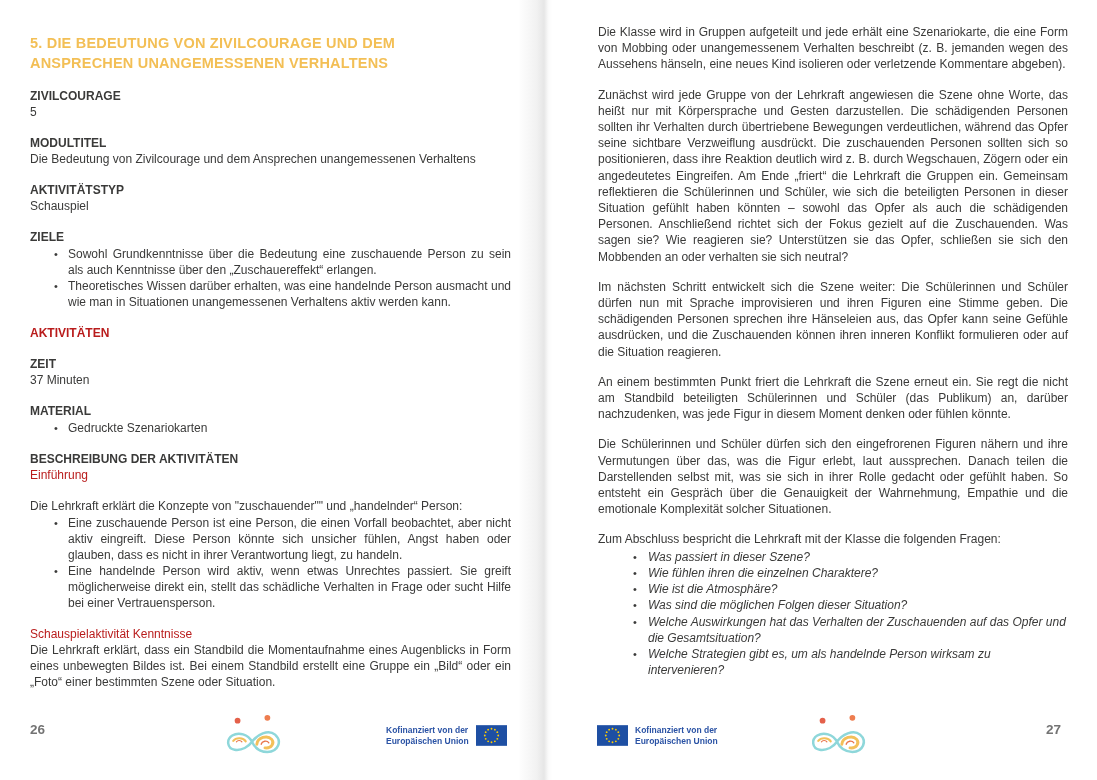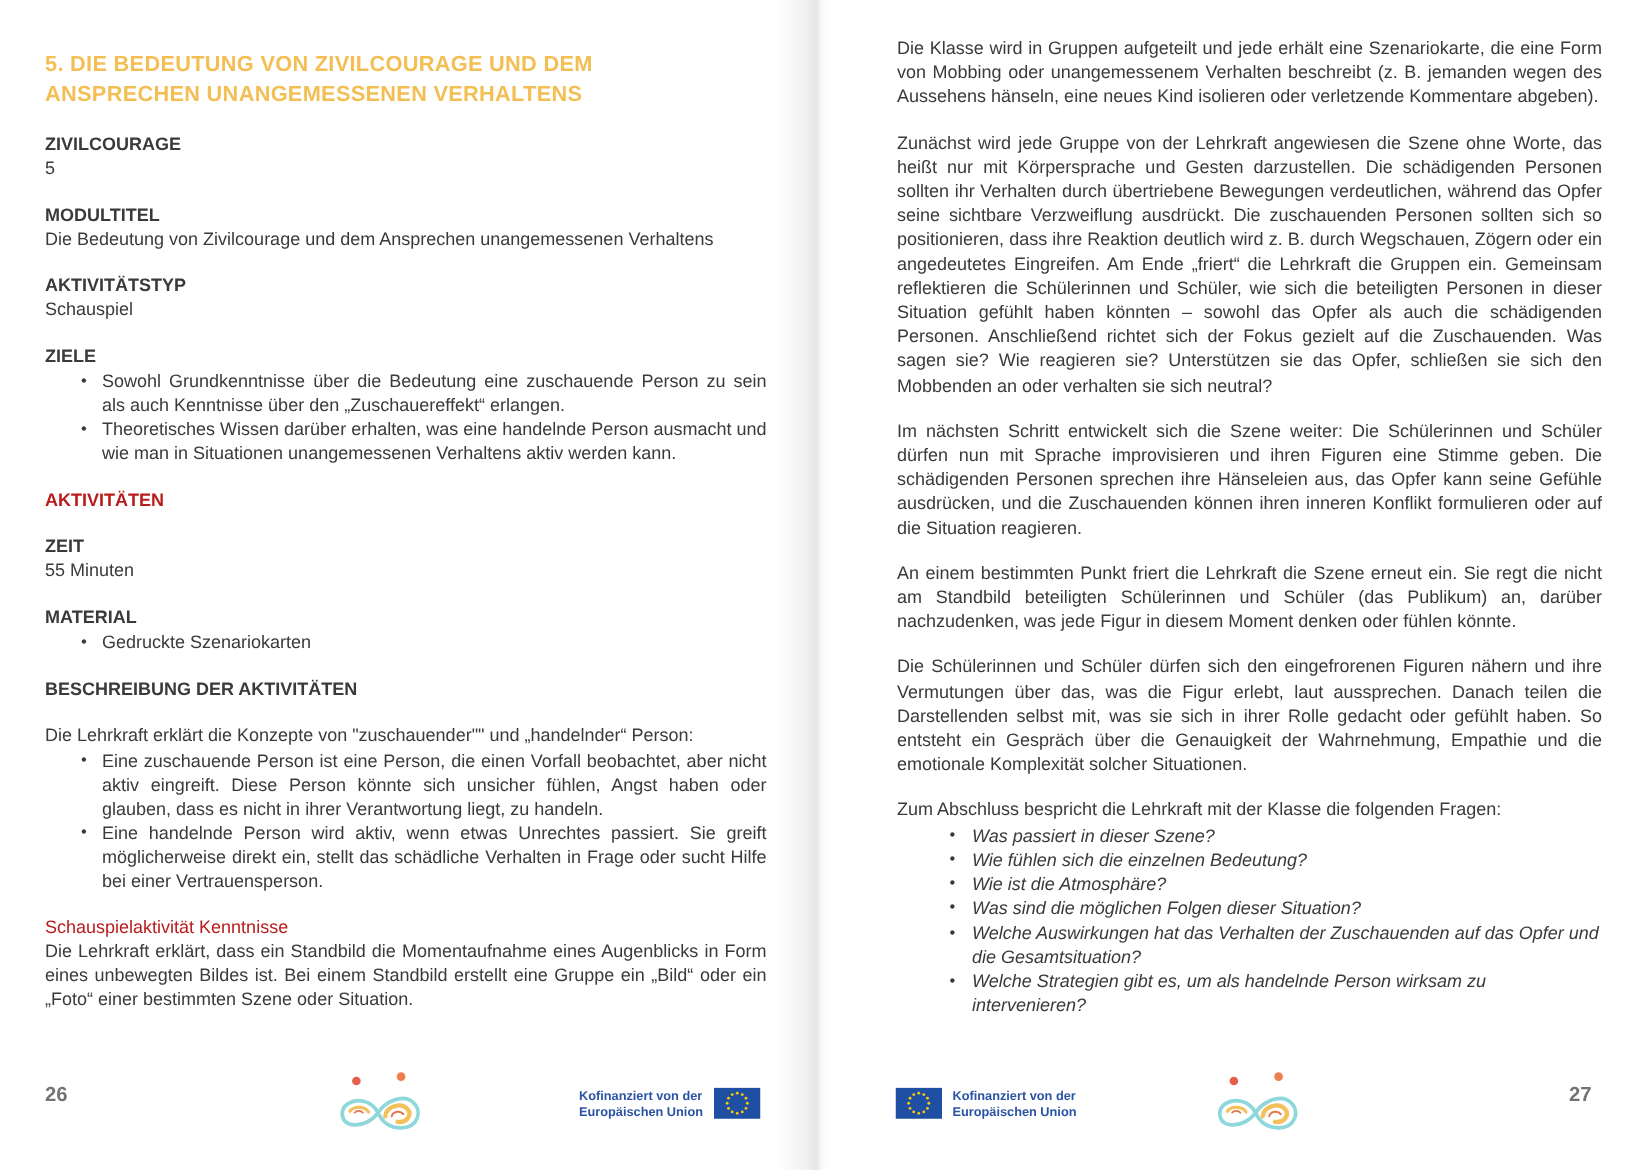--- a/index.html
+++ b/index.html
@@ -118,32 +118,33 @@
       <li>Theoretisches Wissen darüber erhalten, was eine handelnde Person ausmacht und wie man in Situationen unangemessenen Verhaltens aktiv werden kann.</li>
     </ul>
   </div>
 
   <div class="sec">
     <div class="label label-teal">AKTIVITÄTEN</div>
   </div>
 
   <div class="sec">
     <div class="label">ZEIT</div>
-    <div class="value">55 Minuten</div>
+    <div class="value">37 Minuten</div>
   </div>
 
   <div class="sec">
     <div class="label">MATERIAL</div>
     <ul class="bullets">
       <li>Gedruckte Szenariokarten</li>
     </ul>
   </div>
 
   <div class="sec">
     <div class="label">BESCHREIBUNG DER AKTIVITÄTEN</div>
+    <div class="value label-teal">Einführung</div>
   </div>
 
   <div class="sec">
     <p class="body-p">Die Lehrkraft erklärt die Konzepte von "zuschauender"" und „handelnder“ Person:</p>
     <ul class="bullets">
       <li>Eine zuschauende Person ist eine Person, die einen Vorfall beobachtet, aber nicht aktiv eingreift. Diese Person könnte sich unsicher fühlen, Angst haben oder glauben, dass es nicht in ihrer Verantwortung liegt, zu handeln.</li>
       <li>Eine handelnde Person wird aktiv, wenn etwas Unrechtes passiert. Sie greift möglicherweise direkt ein, stellt das schädliche Verhalten in Frage oder sucht Hilfe bei einer Vertrauensperson.</li>
     </ul>
   </div>
 
@@ -155,21 +156,21 @@
 
 <div class="page page-right">
   <p class="rp-paragraph rp-first">Die Klasse wird in Gruppen aufgeteilt und jede erhält eine Szenariokarte, die eine Form von Mobbing oder unangemessenem Verhalten beschreibt (z. B. jemanden wegen des Aussehens hänseln, eine neues Kind isolieren oder verletzende Kommentare abgeben).</p>
   <p class="rp-paragraph">Zunächst wird jede Gruppe von der Lehrkraft angewiesen die Szene ohne Worte, das heißt nur mit Körpersprache und Gesten darzustellen. Die schädigenden Personen sollten ihr Verhalten durch übertriebene Bewegungen verdeutlichen, während das Opfer seine sichtbare Verzweiflung ausdrückt. Die zuschauenden Personen sollten sich so positionieren, dass ihre Reaktion deutlich wird z. B. durch Wegschauen, Zögern oder ein angedeutetes Eingreifen. Am Ende „friert“ die Lehrkraft die Gruppen ein. Gemeinsam reflektieren die Schülerinnen und Schüler, wie sich die beteiligten Personen in dieser Situation gefühlt haben könnten – sowohl das Opfer als auch die schädigenden Personen. Anschließend richtet sich der Fokus gezielt auf die Zuschauenden. Was sagen sie? Wie reagieren sie? Unterstützen sie das Opfer, schließen sie sich den Mobbenden an oder verhalten sie sich neutral?</p>
   <p class="rp-paragraph">Im nächsten Schritt entwickelt sich die Szene weiter: Die Schülerinnen und Schüler dürfen nun mit Sprache improvisieren und ihren Figuren eine Stimme geben. Die schädigenden Personen sprechen ihre Hänseleien aus, das Opfer kann seine Gefühle ausdrücken, und die Zuschauenden können ihren inneren Konflikt formulieren oder auf die Situation reagieren.</p>
   <p class="rp-paragraph">An einem bestimmten Punkt friert die Lehrkraft die Szene erneut ein. Sie regt die nicht am Standbild beteiligten Schülerinnen und Schüler (das Publikum) an, darüber nachzudenken, was jede Figur in diesem Moment denken oder fühlen könnte.</p>
   <p class="rp-paragraph">Die Schülerinnen und Schüler dürfen sich den eingefrorenen Figuren nähern und ihre Vermutungen über das, was die Figur erlebt, laut aussprechen. Danach teilen die Darstellenden selbst mit, was sie sich in ihrer Rolle gedacht oder gefühlt haben. So entsteht ein Gespräch über die Genauigkeit der Wahrnehmung, Empathie und die emotionale Komplexität solcher Situationen.</p>
   <p class="rp-paragraph">Zum Abschluss bespricht die Lehrkraft mit der Klasse die folgenden Fragen:</p>
   <ul class="questions">
     <li>Was passiert in dieser Szene?</li>
-    <li>Wie fühlen sich die einzelnen Bedeutung?</li>
+    <li>Wie fühlen ihren die einzelnen Charaktere?</li>
     <li>Wie ist die Atmosphäre?</li>
     <li>Was sind die möglichen Folgen dieser Situation?</li>
     <li>Welche Auswirkungen hat das Verhalten der Zuschauenden auf das Opfer und die Gesamtsituation?</li>
     <li>Welche Strategien gibt es, um als handelnde Person wirksam zu intervenieren?</li>
   </ul>
 </div>
 
 <div class="footer-item page-num" id="pn-left">26</div>
 <div class="footer-item page-num" id="pn-right">27</div>
 

